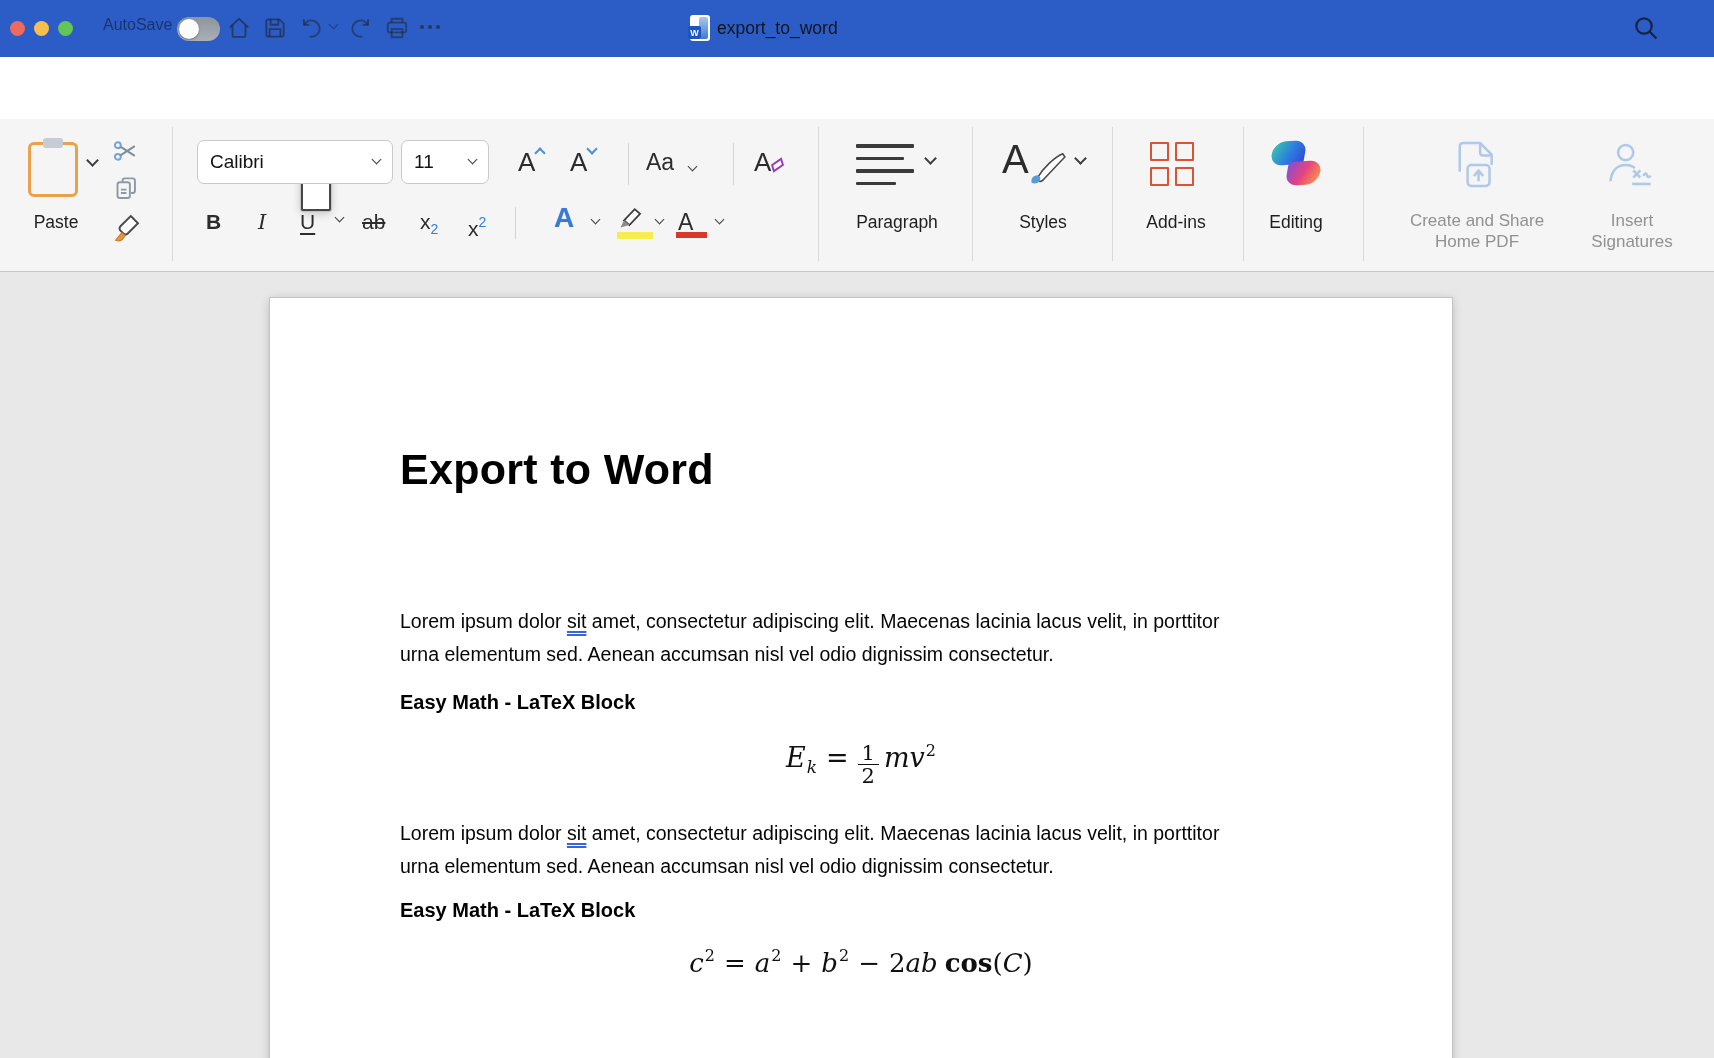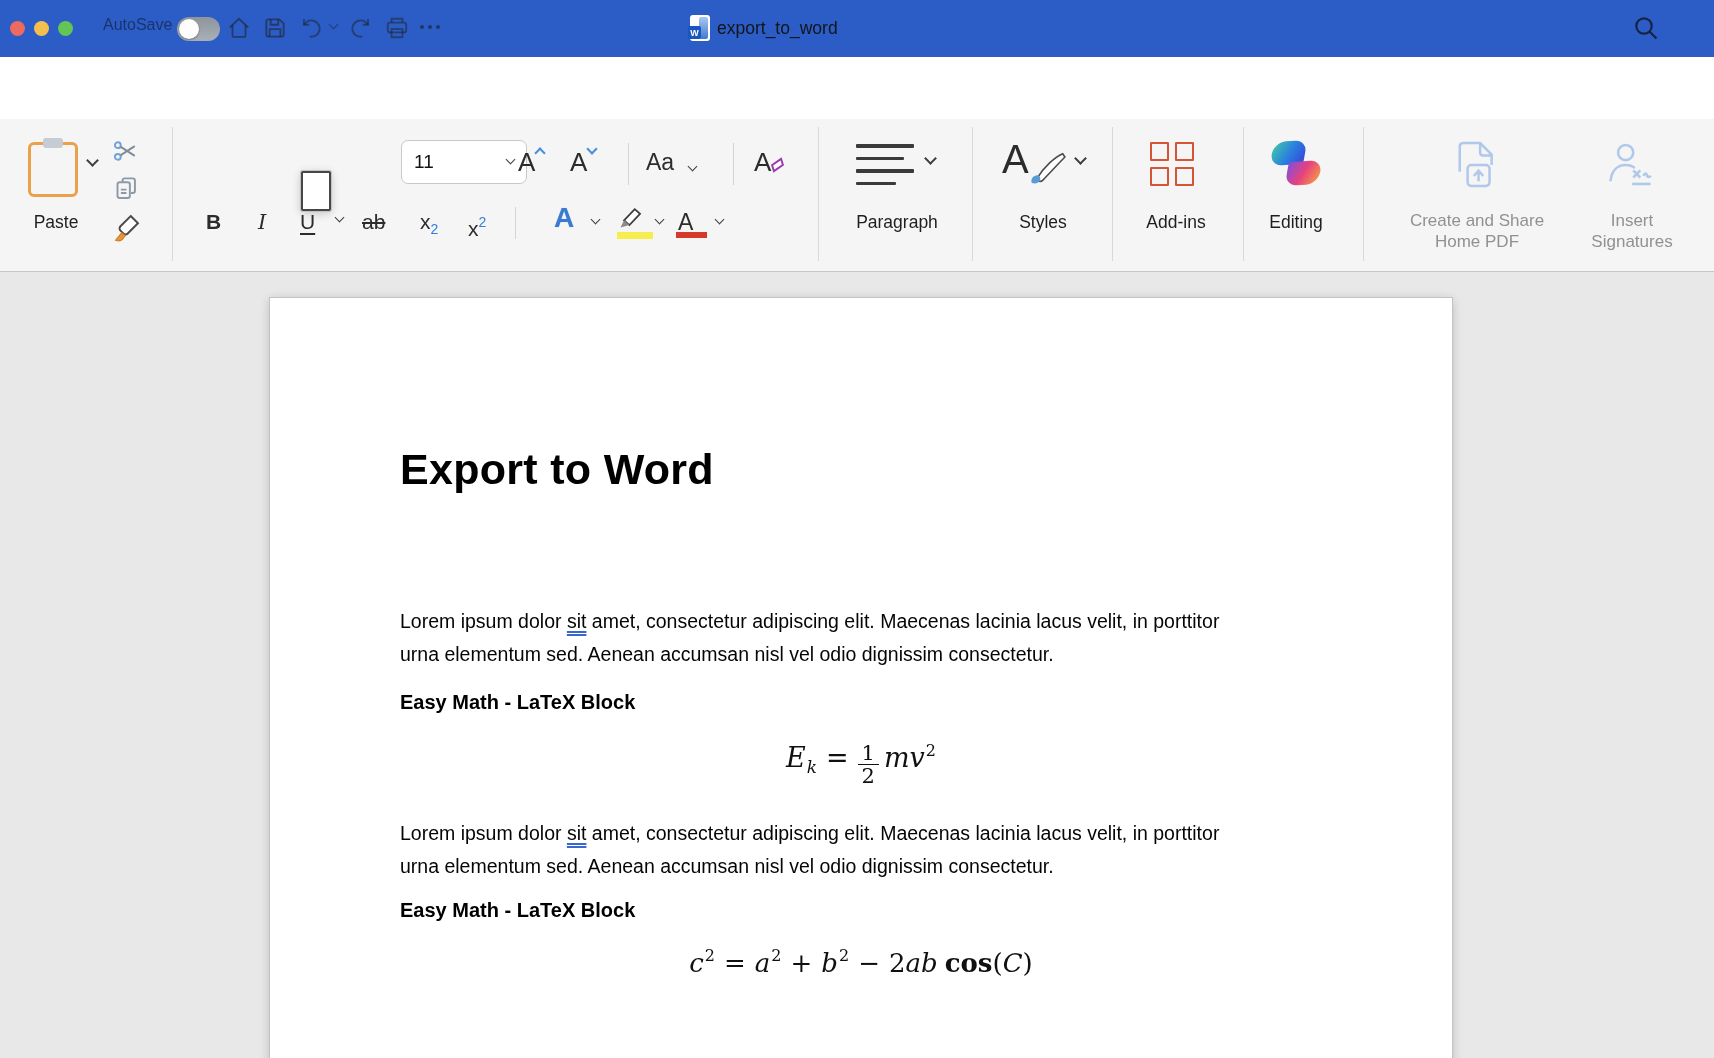--- a/index.html
+++ b/index.html
@@ -254,21 +254,25 @@
     </span>
     <span class="abs" style="left:112px;top:94px">
       <svg width="29" height="29" viewBox="0 0 24 24">
         <path d="M15.5 2.5 l6 6 -8.5 8.5 c-1 1-2.6 1-3.6 0 l-2.4-2.4 c-1-1-1-2.6 0-3.6 z" fill="#fff" stroke="#4a4a4a" stroke-width="1.6"></path>
         <path d="M8 16.5 L3 22.5 c2.2 1 4.4 .6 5.8-1 l2.2-2.8 z" fill="#e8963c" stroke="#cf7f28" stroke-width="1"></path>
       </svg>
     </span>
 
     <span class="vdiv" style="left:172px"></span>
 
-    <div class="combo" style="left:401px;width:126px">
+    <div class="combo" style="left:197px;width:196px">
+      <span>Calibri</span>
+      <span class="chev sm"></span>
+    </div>
+    <div class="combo" style="left:401px;width:88px">
       <span>11</span>
       <span class="chev sm"></span>
     </div>
 
     <span class="row1btn" style="left:518px">
       <span>A</span><span class="chevup-blue" style="position:relative;top:-14px;left:1px"></span>
     </span>
     <span class="row1btn" style="left:570px">
       <span>A</span><span class="chevdn-blue" style="position:relative;top:-18px;left:1px"></span>
     </span>

